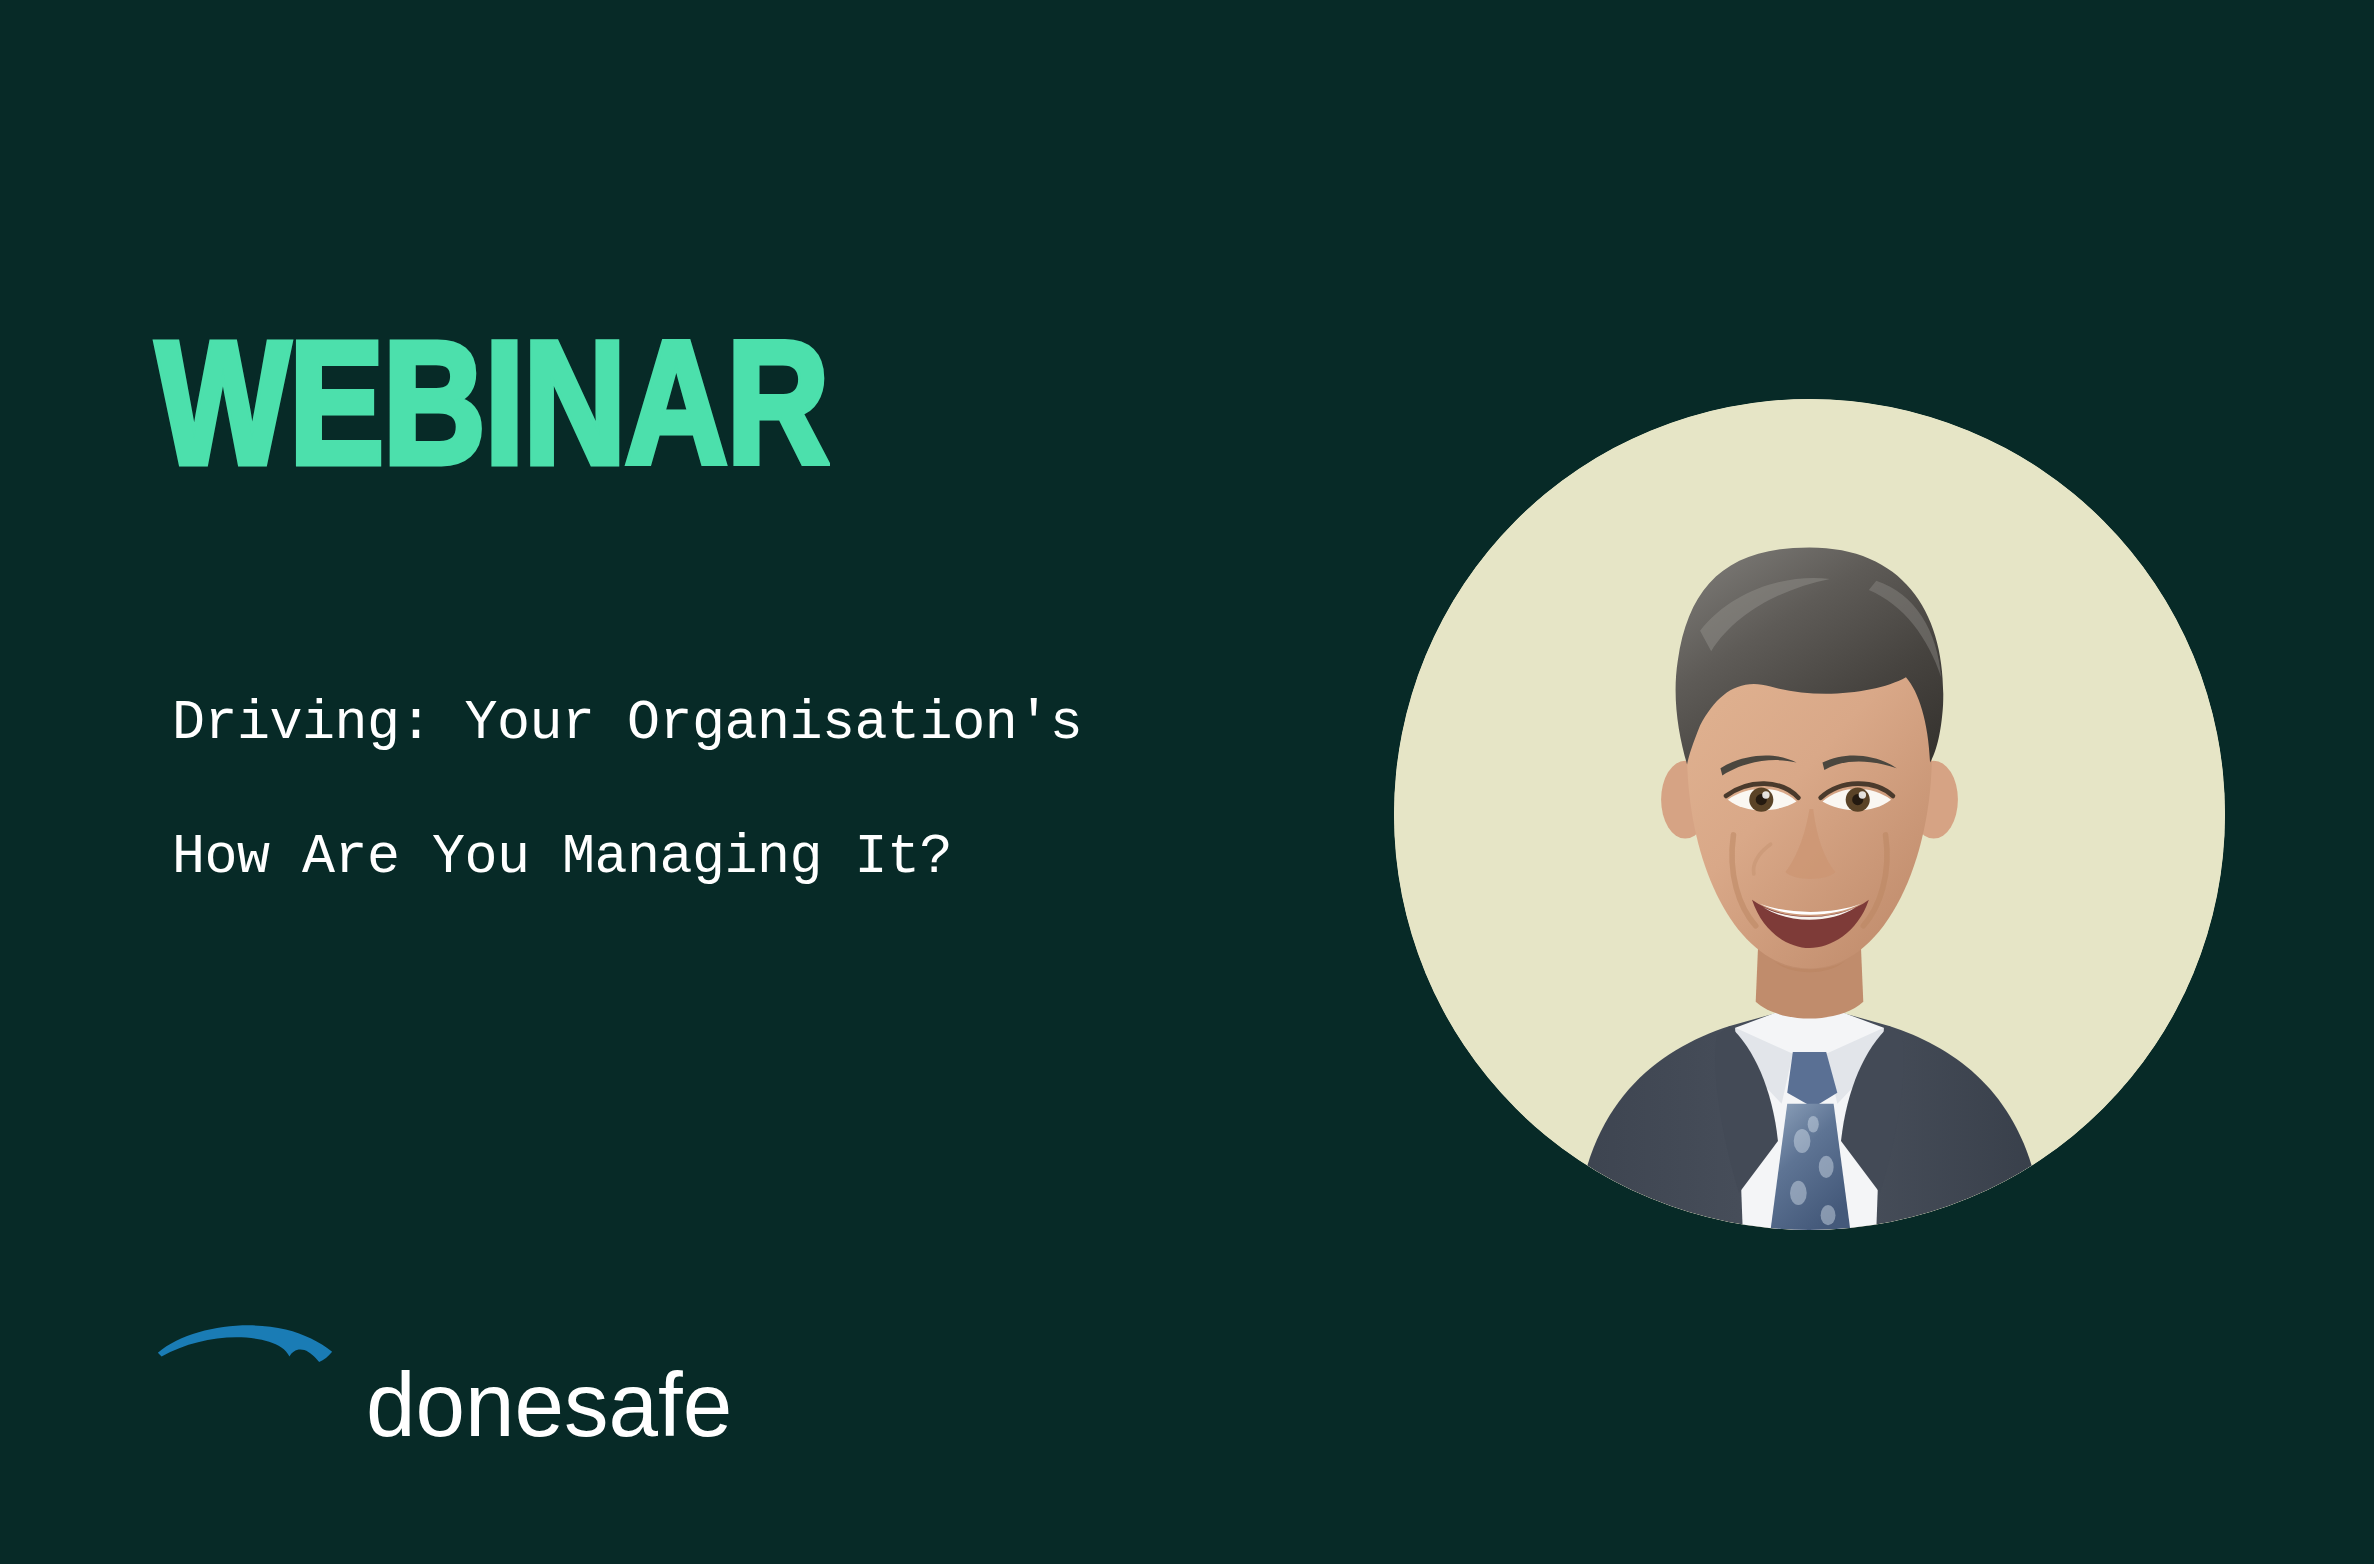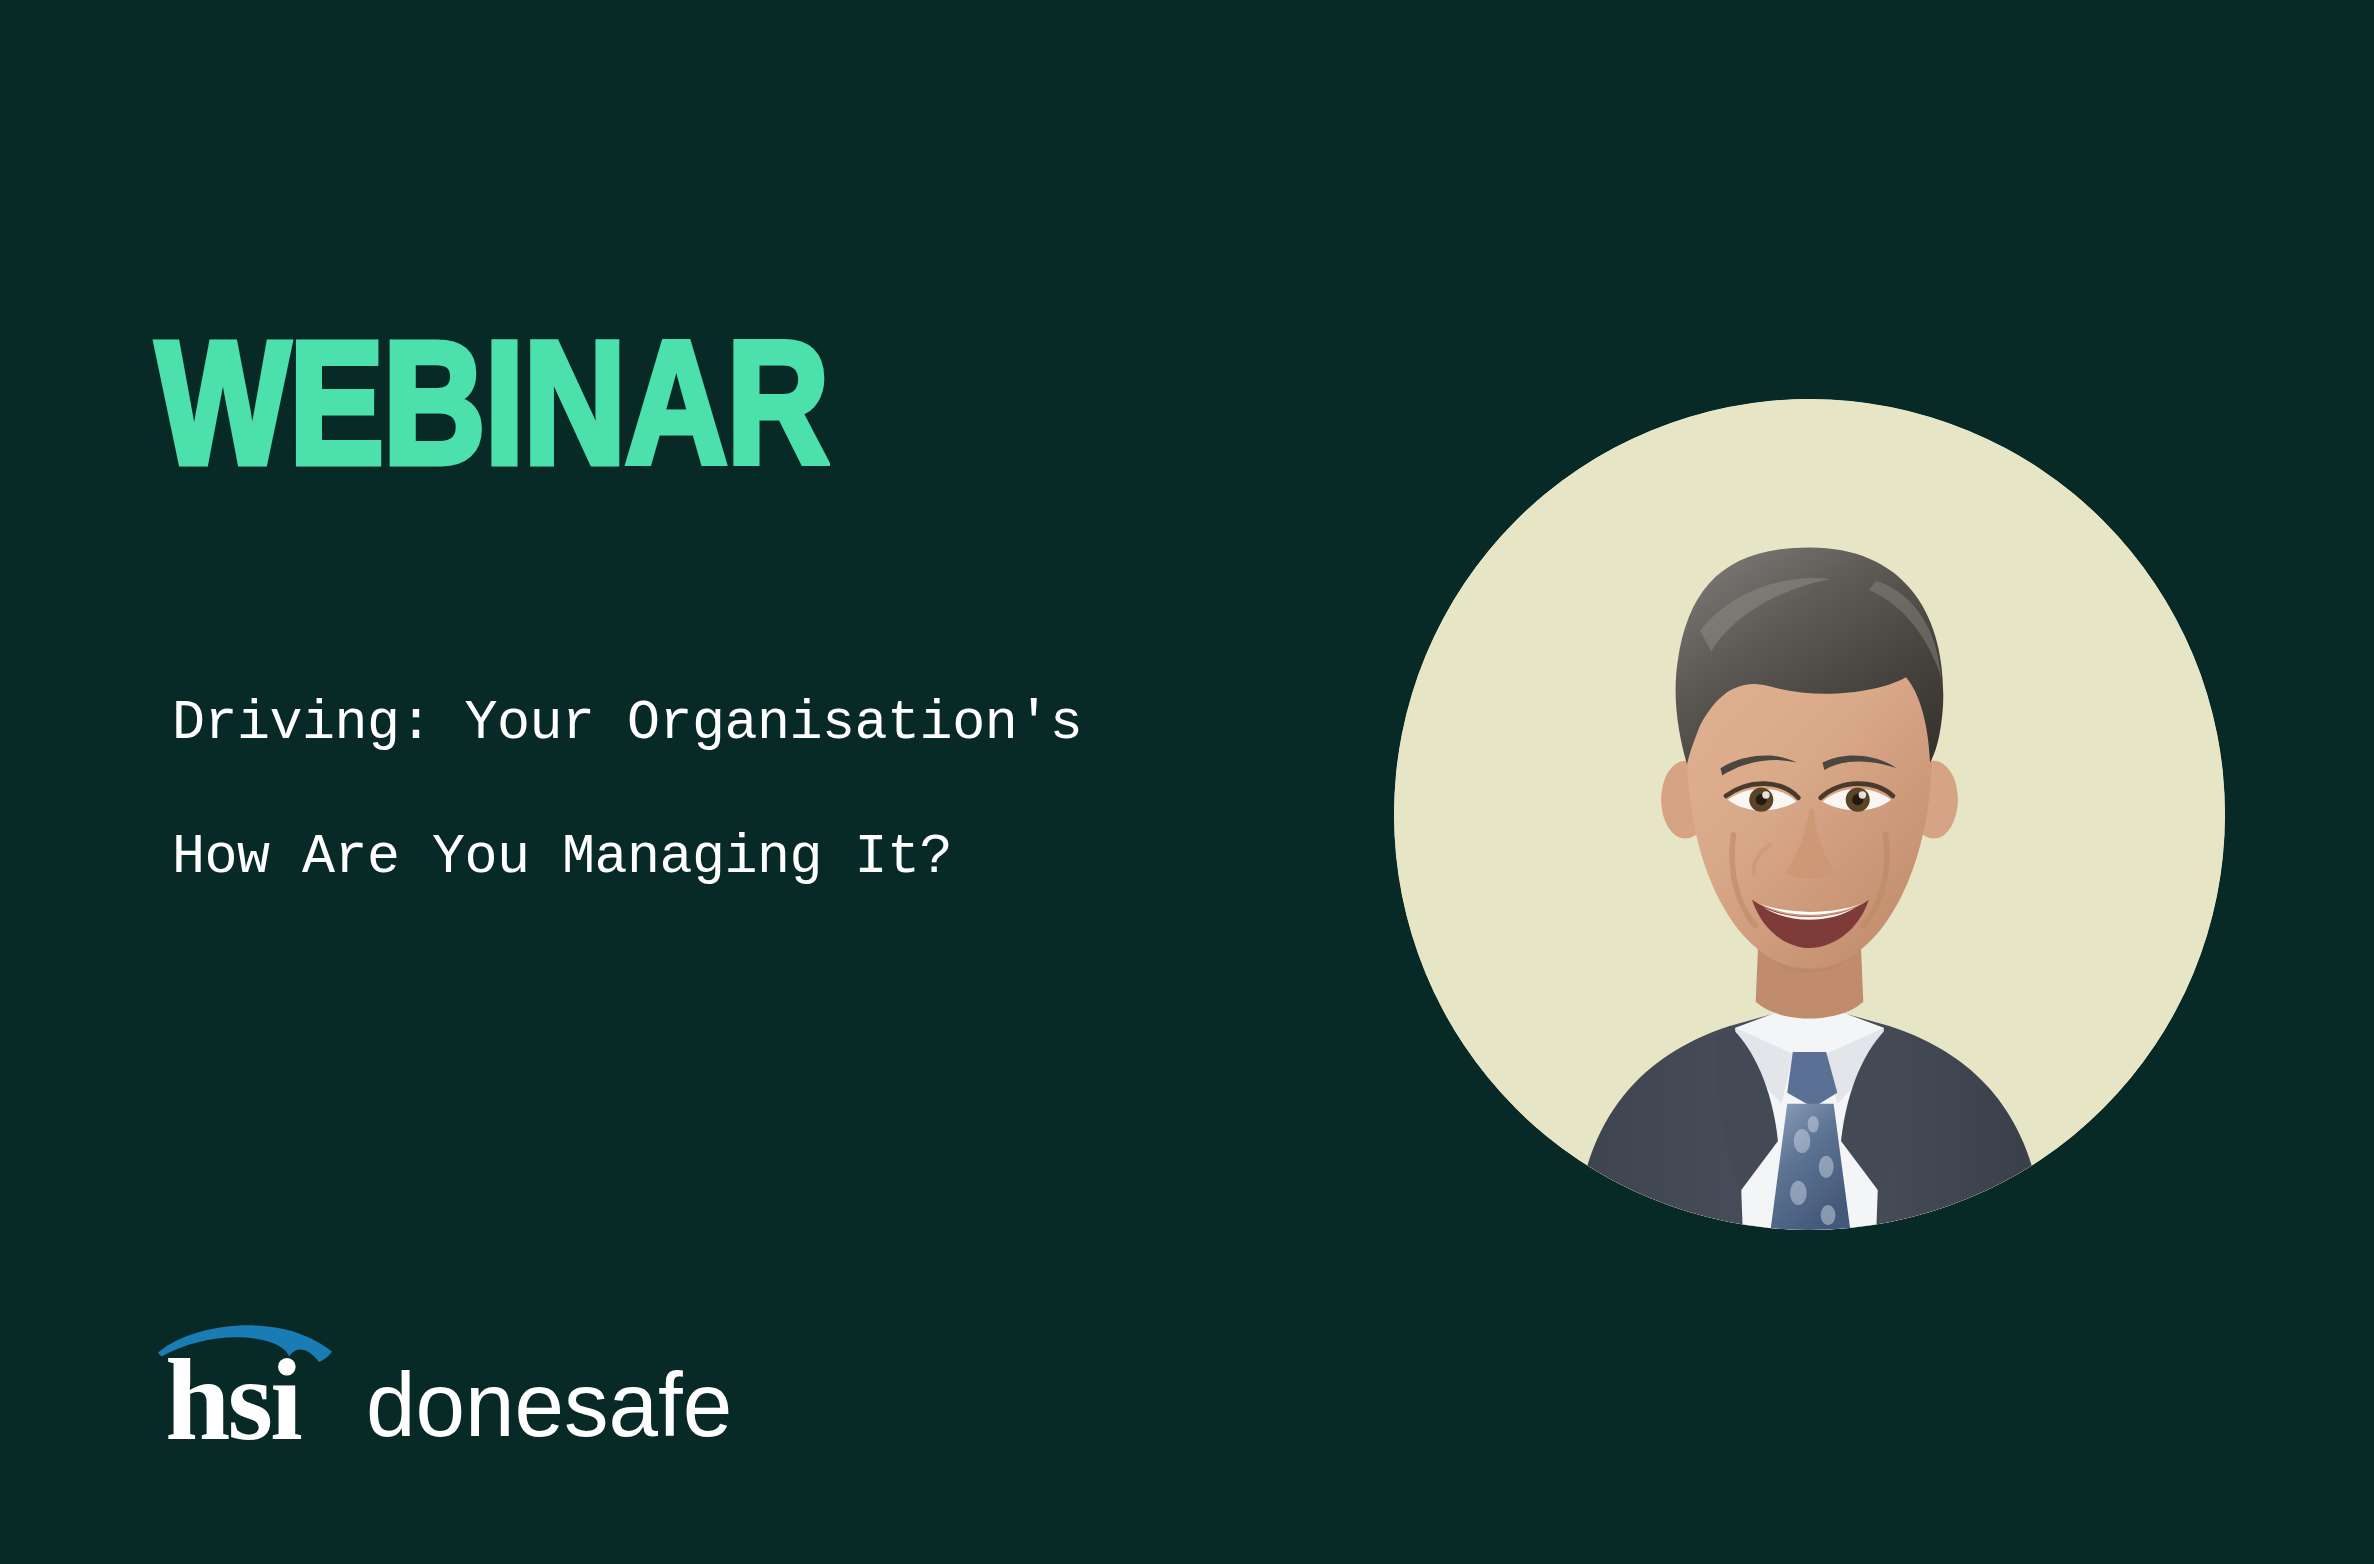--- a/index.html
+++ b/index.html
@@ -147,21 +147,20 @@
     <div class="headline">
       <span class="hl-line">Driving: Your Organisation's</span>
       <span class="hl-line">How Are You Managing It?</span>
     </div>
 
     <div class="logo">
       <div class="logo-mark">
         <svg class="logo-swoosh" viewBox="0 0 192 62">
           <path d="M2 34 C 34 7, 96 -2, 140 9 C 160 14, 176 22, 190 33 C 186 38, 181 42, 176 44 C 171 38, 166 33, 160 31 C 153 29, 147 32, 144 38 C 140 30, 132 25, 122 22 C 88 12, 42 18, 6 38 Z" fill="#1A7CB5"></path>
         </svg>
-        <span class="logo-hsi">hsi</span>
       </div>
       <span class="logo-word">donesafe</span>
     </div>
 
   </div>
 
   <div class="portrait">
     <svg viewBox="0 0 896 896">
       <defs>
         <clipPath id="circleClip">

